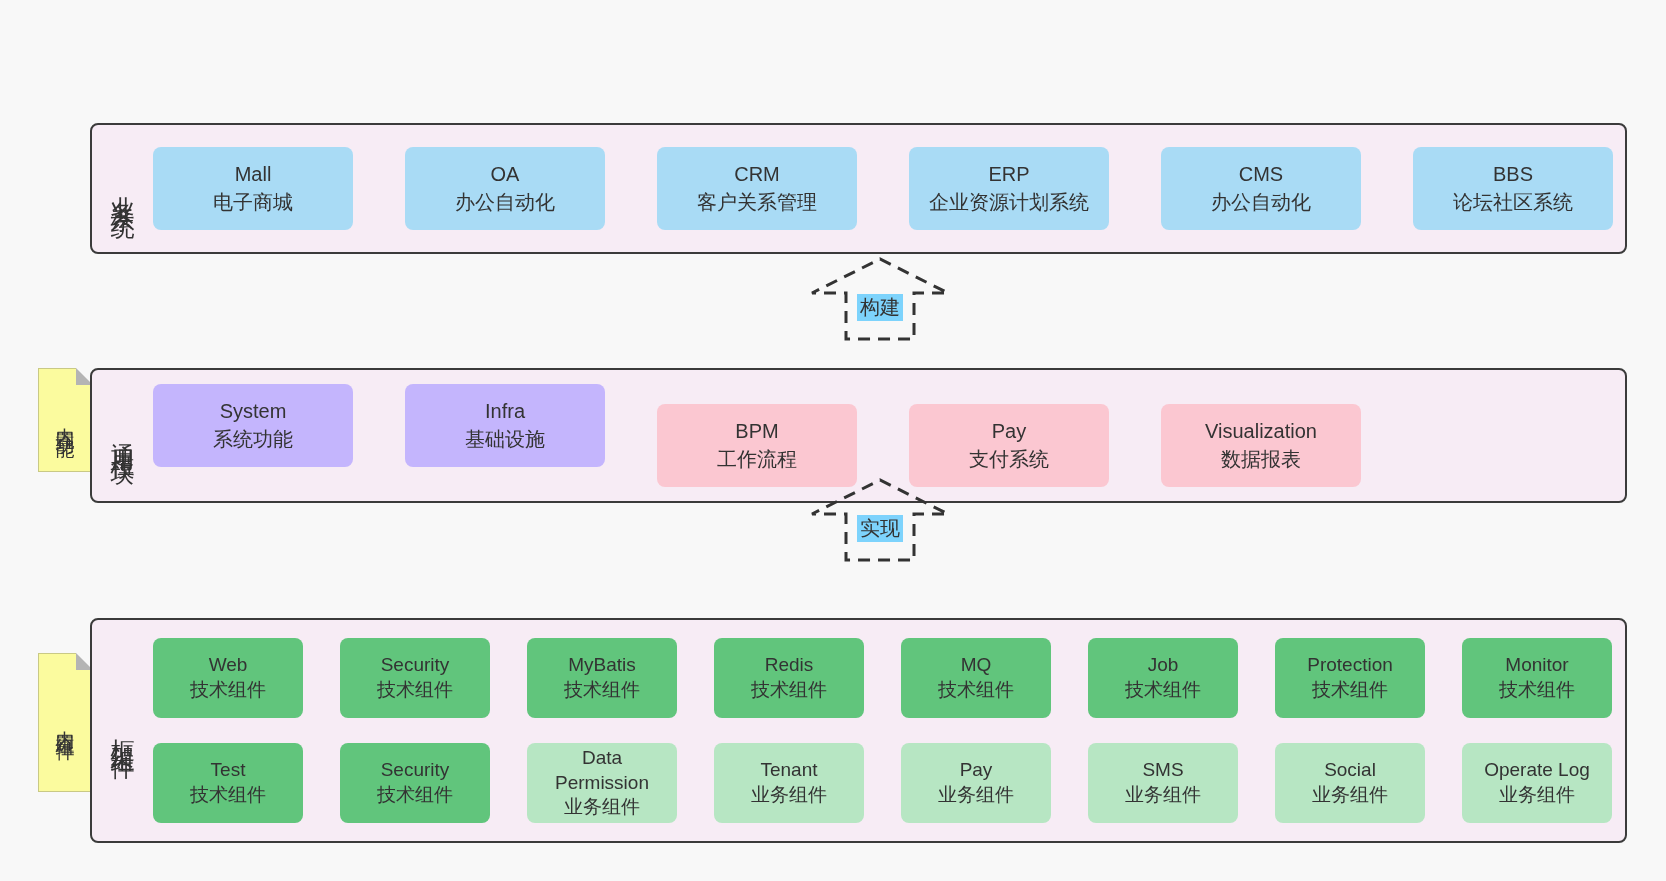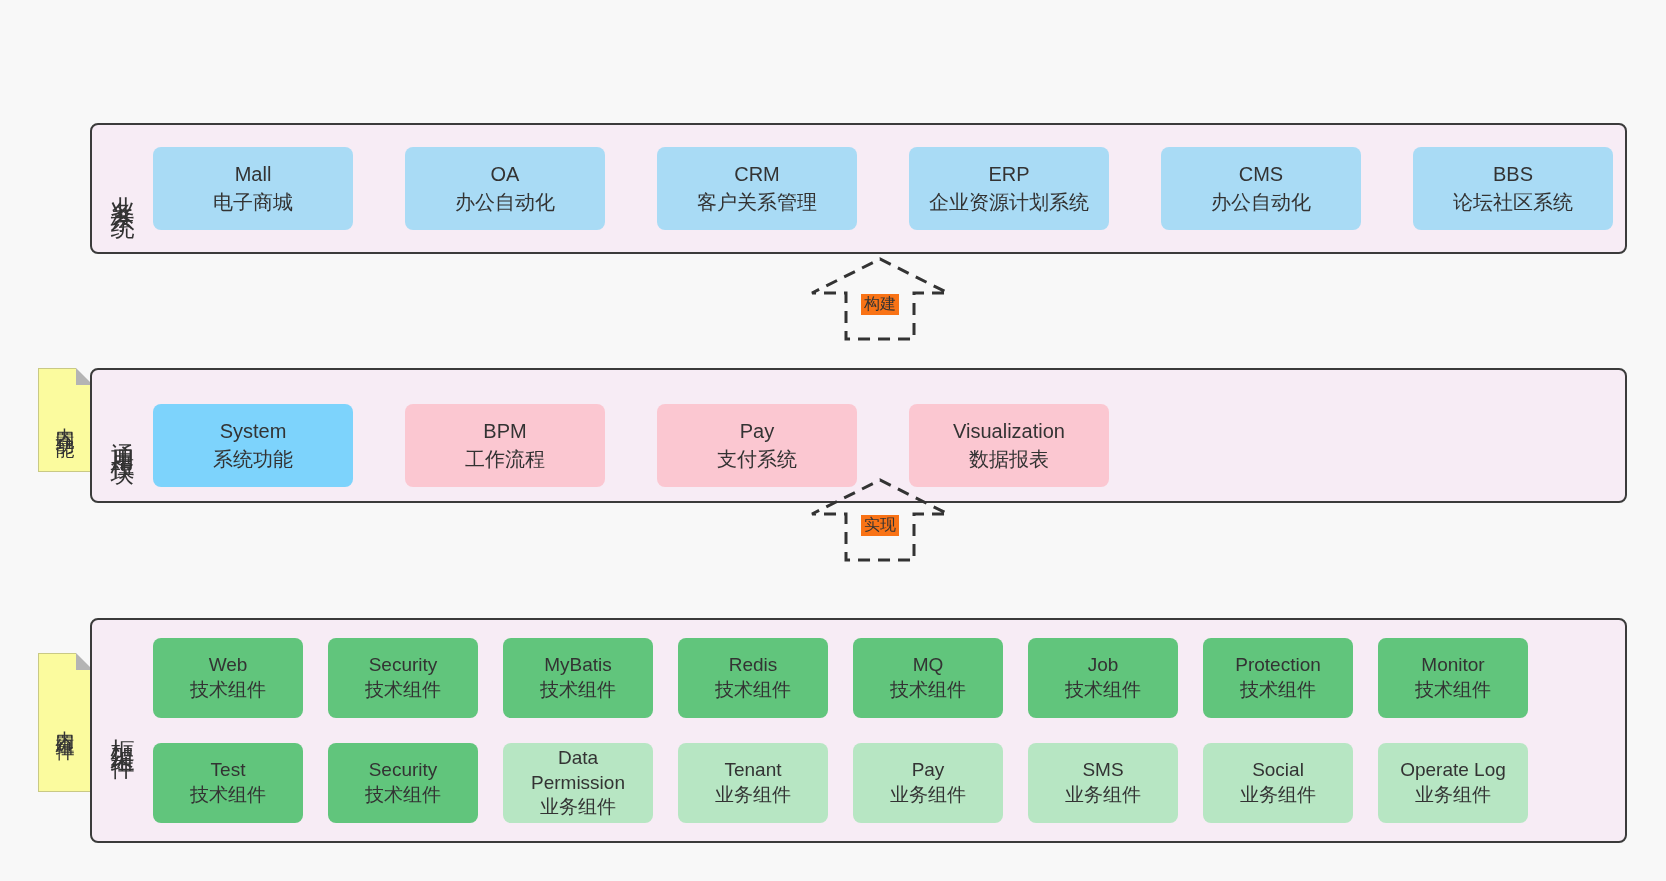--- a/index.html
+++ b/index.html
@@ -15,30 +15,30 @@
   .band-business{top:123px;height:131px;}
   .band-modules{top:368px;height:135px;}
   .band-framework{top:618px;height:225px;}
   .band-label{
     flex:0 0 61px;display:flex;justify-content:center;align-items:center;
   }
   .vtext{
     writing-mode:vertical-rl;text-orientation:upright;
     font-size:24px;letter-spacing:6px;color:#333;line-height:1;
   }
-  .band-boxes{flex:1;display:flex;gap:52px;align-items:flex-end;}
+  .band-boxes{flex:1;display:flex;gap:52px;align-items:flex-start;}
   .box{
     width:200px;height:83px;border-radius:8px;box-sizing:border-box;
     display:flex;flex-direction:column;justify-content:center;align-items:center;
     text-align:center;line-height:1.38;font-size:20px;color:#333;padding:0 6px;
   }
-  .grid{display:grid;grid-template-columns:repeat(8,150px);gap:25px 25px;}
+  .grid{display:grid;grid-template-columns:repeat(8,150px);gap:25px 37px;}
   .grid .box{width:150px;height:80px;font-size:19px;line-height:1.3;padding:0 8px;}
   .blue{background:#a9dbf5;}
-  .red{background:#7dd3fc;}
+  .red{background:#c4b5fd;}
   .pink{background:#fbc7d1;margin-top:20px;}
   .green{background:#61c57c;}
   .lightgreen{background:#b7e6c3;}
   .sticky{
     position:absolute;left:38px;width:55px;box-sizing:border-box;
     background:#fbfb9e;border:1px solid #c9c985;
     display:flex;align-items:center;justify-content:center;
   }
   .sticky::before{
     content:"";position:absolute;top:-1px;right:-1px;width:17px;height:17px;
@@ -46,21 +46,21 @@
   }
   .sticky-modules{top:368px;height:104px;}
   .sticky-framework{top:653px;height:139px;}
   .sticky .vtext{font-size:19px;letter-spacing:4px;}
   .arrow-wrap{position:absolute;width:140px;height:84px;}
   .arrow-build{left:810px;top:257px;}
   .arrow-impl{left:810px;top:478px;}
   .arrow-wrap svg{display:block;width:100%;height:100%;}
   .arrow-label{
     position:absolute;left:50%;top:37px;transform:translateX(-50%);
-    background:#f97316;padding:0 3px;font-size:16px;color:#333;white-space:nowrap;
+    background:#7dd3fc;padding:0 3px;font-size:20px;color:#333;white-space:nowrap;
   }
 </style>
 </head>
 <body>
 
 <div class="canvas">
 
   <div class="band band-business">
     <div class="band-label">
       <span class="vtext">业务系统</span>
@@ -105,20 +105,24 @@
   </div>
   <div class="band band-modules">
     <div class="band-label">
       <span class="vtext">通用模块</span>
     </div>
     <div class="band-boxes">
       <div class="box red">
         <div>System</div>
         <div>系统功能</div>
       </div>
+      <div class="box red">
+        <div>Infra</div>
+        <div>基础设施</div>
+      </div>
       <div class="box pink">
         <div>BPM</div>
         <div>工作流程</div>
       </div>
       <div class="box pink">
         <div>Pay</div>
         <div>支付系统</div>
       </div>
       <div class="box pink">
         <div>Visualization</div>

